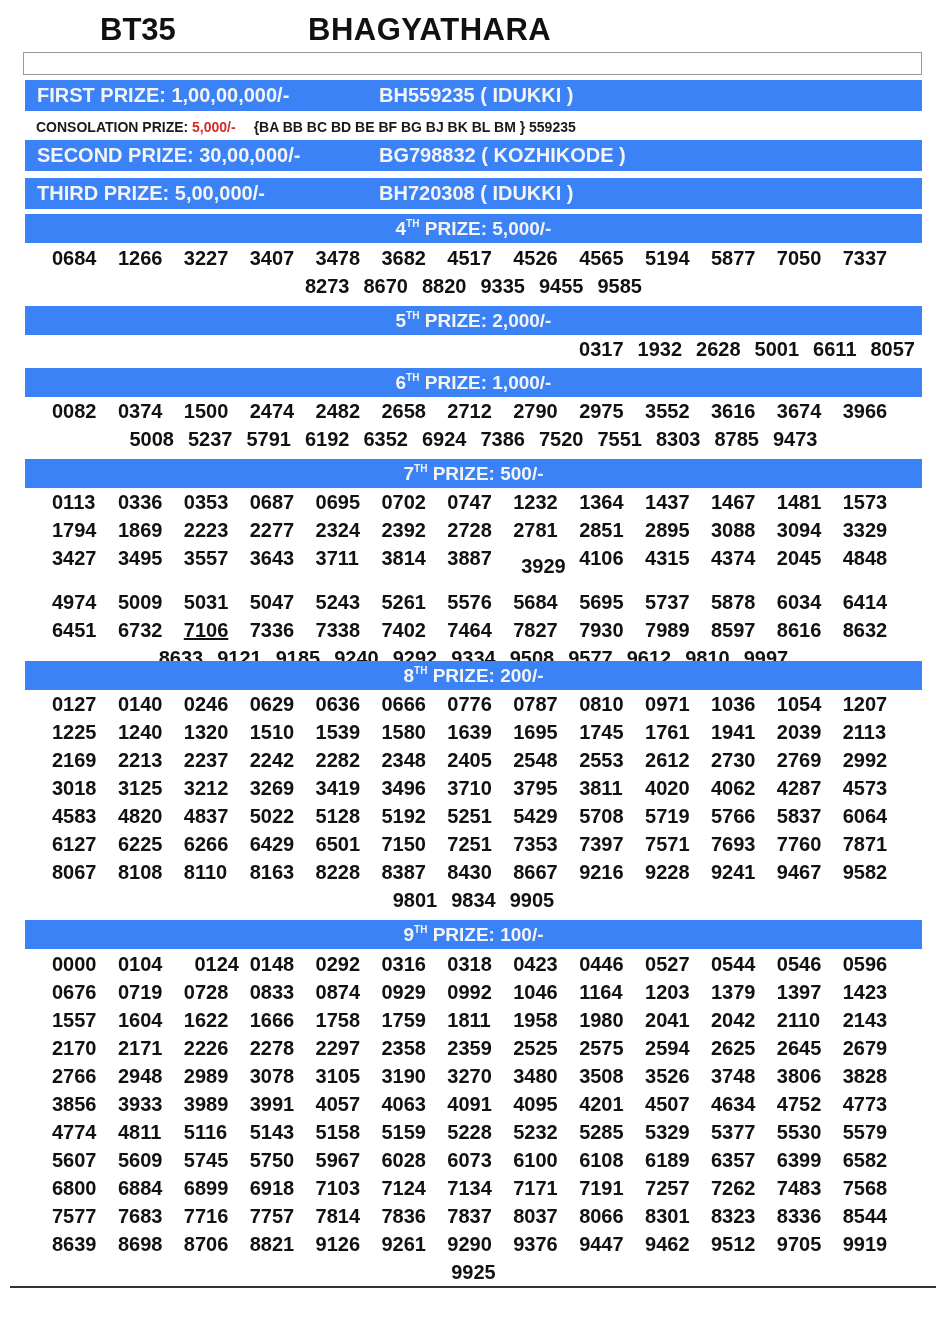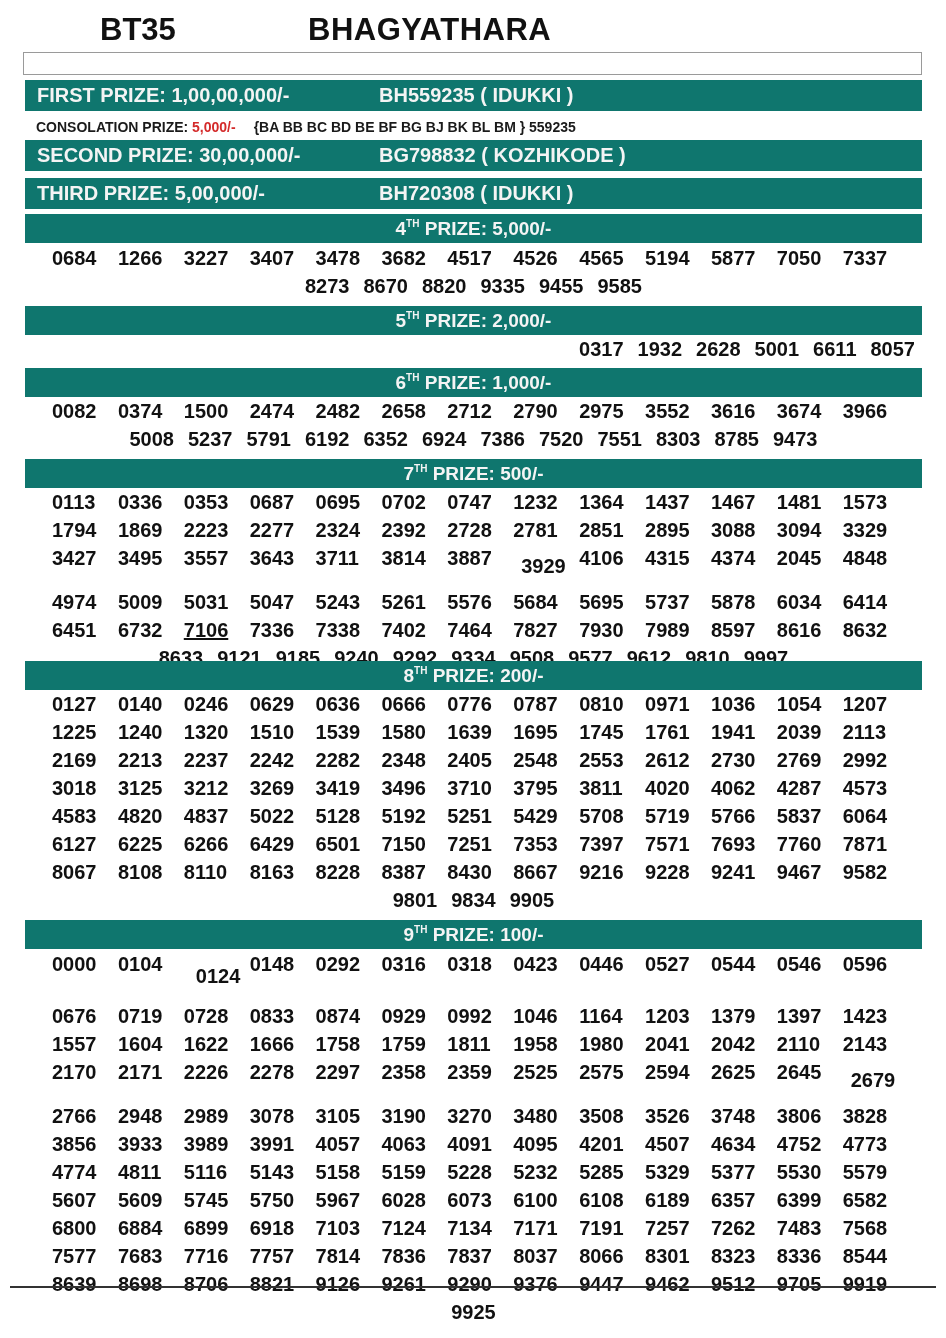--- a/index.html
+++ b/index.html
@@ -13,21 +13,21 @@
     font-weight: bold; font-size: 31px; line-height: 40px; color: #111;
   }
   .page-header .code { position: absolute; left: 100px; }
   .page-header .title { position: absolute; left: 308px; letter-spacing: 0.5px; }
   .page-header .date { position: absolute; left: 682px; }
   .blank-box {
     position: absolute; left: 23px; top: 52px; width: 899px; height: 23px;
     border: 1px solid #9a9a9a; box-sizing: border-box; background: #fff;
   }
   .bar {
-    position: absolute; left: 25px; width: 897px; background: #0f766e; color: #f4f4f4;
+    position: absolute; left: 25px; width: 897px; background: #3b82f6; color: #f4f4f4;
     font-weight: bold; box-sizing: border-box;
   }
   .bar.top-prize { height: 31px; font-size: 20px; line-height: 31px; }
   .bar.top-prize .label { position: absolute; left: 12px; }
   .bar.top-prize .ticket { position: absolute; left: 354px; }
   .bar.center { height: 29px; font-size: 19px; line-height: 30px; text-align: center; }
   .bar.center sup { font-size: 10px; vertical-align: 0; position: relative; top: -8px; }
   .consolation {
     position: absolute; left: 36px; top: 118px; height: 18px; line-height: 18px;
     font-size: 14px; font-weight: bold; color: #1a1a1a; white-space: nowrap;
@@ -317,21 +317,21 @@
     <div style="text-align: center;"><span>9801</span><span>9834</span><span>9905</span></div>
   </div>
 
 <div class="bar center" style="top:920px;">
   <span>9</span><sup>TH</sup><span> PRIZE: 100/-</span>
 </div>
 <div class="num-centered" style="top:950px;">
     <div style="display: grid; grid-template-columns: repeat(13, 65.9px); padding-left: 27px; text-align: left;">
       <span style="margin: 0px;">0000</span>
       <span style="margin: 0px;">0104</span>
-      <span style="margin: 12px; text-align: center;">0124</span>
+      <span style="margin: 0px; text-align: center;">0124</span>
       <span style="margin: 0px;">0148</span>
       <span style="margin: 0px;">0292</span>
       <span style="margin: 0px;">0316</span>
       <span style="margin: 0px;">0318</span>
       <span style="margin: 0px;">0423</span>
       <span style="margin: 0px;">0446</span>
       <span style="margin: 0px;">0527</span>
       <span style="margin: 0px;">0544</span>
       <span style="margin: 0px;">0546</span>
       <span style="margin: 0px;">0596</span>
@@ -372,21 +372,21 @@
       <span style="margin: 0px;">2226</span>
       <span style="margin: 0px;">2278</span>
       <span style="margin: 0px;">2297</span>
       <span style="margin: 0px;">2358</span>
       <span style="margin: 0px;">2359</span>
       <span style="margin: 0px;">2525</span>
       <span style="margin: 0px;">2575</span>
       <span style="margin: 0px;">2594</span>
       <span style="margin: 0px;">2625</span>
       <span style="margin: 0px;">2645</span>
-      <span style="margin: 8px;">2679</span>
+      <span style="margin: 0px;">2679</span>
     </div>
     <div style="display: grid; grid-template-columns: repeat(13, 65.9px); padding-left: 27px; text-align: left;">
       <span style="margin: 0px;">2766</span>
       <span style="margin: 0px;">2948</span>
       <span style="margin: 0px;">2989</span>
       <span style="margin: 0px;">3078</span>
       <span style="margin: 0px;">3105</span>
       <span style="margin: 0px;">3190</span>
       <span style="margin: 0px;">3270</span>
       <span style="margin: 0px;">3480</span>

